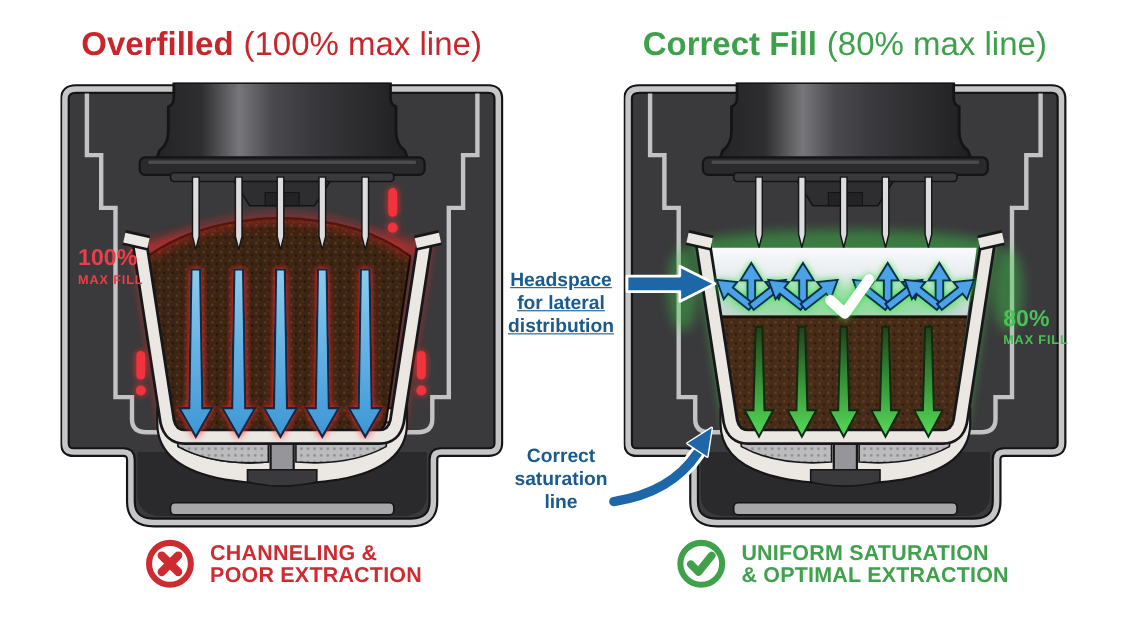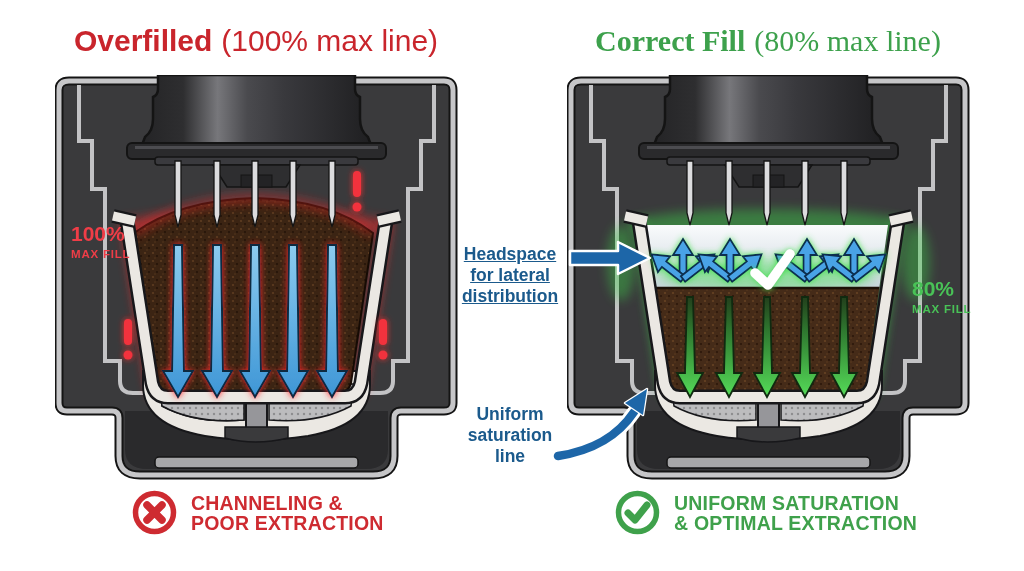--- a/index.html
+++ b/index.html
@@ -7,21 +7,21 @@
     position:relative;width:1024px;height:571px;background:#ffffff;
     font-family:"Liberation Sans",sans-serif;overflow:hidden;
   }
   .panel-title{
     position:absolute;top:24px;width:512px;text-align:center;
     font-size:30px;line-height:34px;white-space:nowrap;
   }
   .panel-title .t-main{font-weight:800;}
   .panel-title .t-detail{font-weight:500;margin-left:9px;}
   .title-red{color:#c9252c;left:0;}
-  .title-green{color:#3da14c;left:512px;font-family:Liberation Serif, serif;}
+  .title-green{color:#3da14c;left:512px;}
   .machine{position:absolute;top:75px;}
   .machine-left{left:55px;}
   .machine-right{left:567px;}
   svg text{font-family:"Liberation Sans",sans-serif;}
   .note{
     position:absolute;color:#1b5a8c;font-weight:700;font-size:17.5px;
     line-height:1.2;text-align:center;
   }
   .note-headspace{left:447px;top:244px;width:126px;text-decoration:underline;}
   .note-saturation{left:452px;top:404px;width:116px;}
@@ -300,21 +300,21 @@
   <div class="note note-headspace">
     <span>Headspace</span><br>
     <span>for lateral</span><br>
     <span>distribution</span>
   </div>
   <svg class="pointer pointer-straight" width="86" height="44" viewBox="0 0 86 44">
     <polygon points="4,15 52,15 52,6 84,22 52,38 52,29 4,29" fill="#1d66a8" stroke="#ffffff" stroke-width="2.5" stroke-linejoin="round"></polygon>
   </svg>
 
   <div class="note note-saturation">
-    <span>Uniform</span><br>
+    <span>Correct</span><br>
     <span>saturation</span><br>
     <span>line</span>
   </div>
   <svg class="pointer pointer-curved" width="108" height="92" viewBox="0 0 108 92">
     <path d="M 6,84 Q 58,76 82,40" stroke="#ffffff" stroke-width="14" fill="none" stroke-linecap="round"></path>
     <path d="M 6,84 Q 58,76 82,40" stroke="#1d66a8" stroke-width="8.5" fill="none" stroke-linecap="round"></path>
     <polygon points="95,17 91,43 73,31" fill="#1d66a8" stroke="#ffffff" stroke-width="2.5" stroke-linejoin="round"></polygon>
     <polygon points="95,17 91,43 73,31" fill="#1d66a8"></polygon>
   </svg>
 

